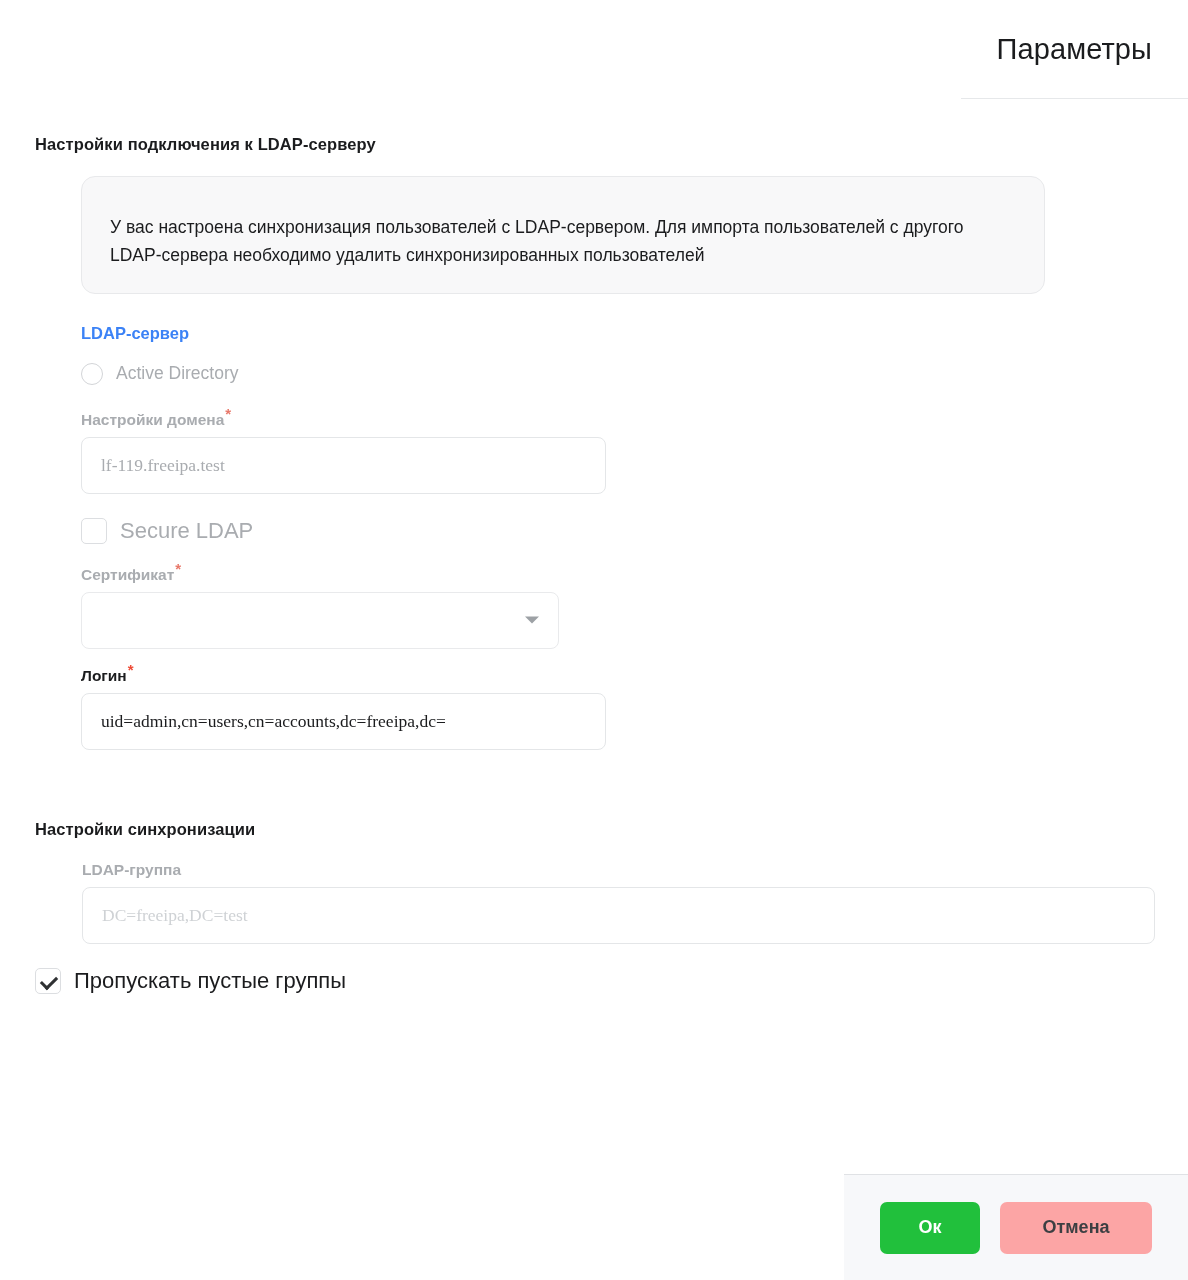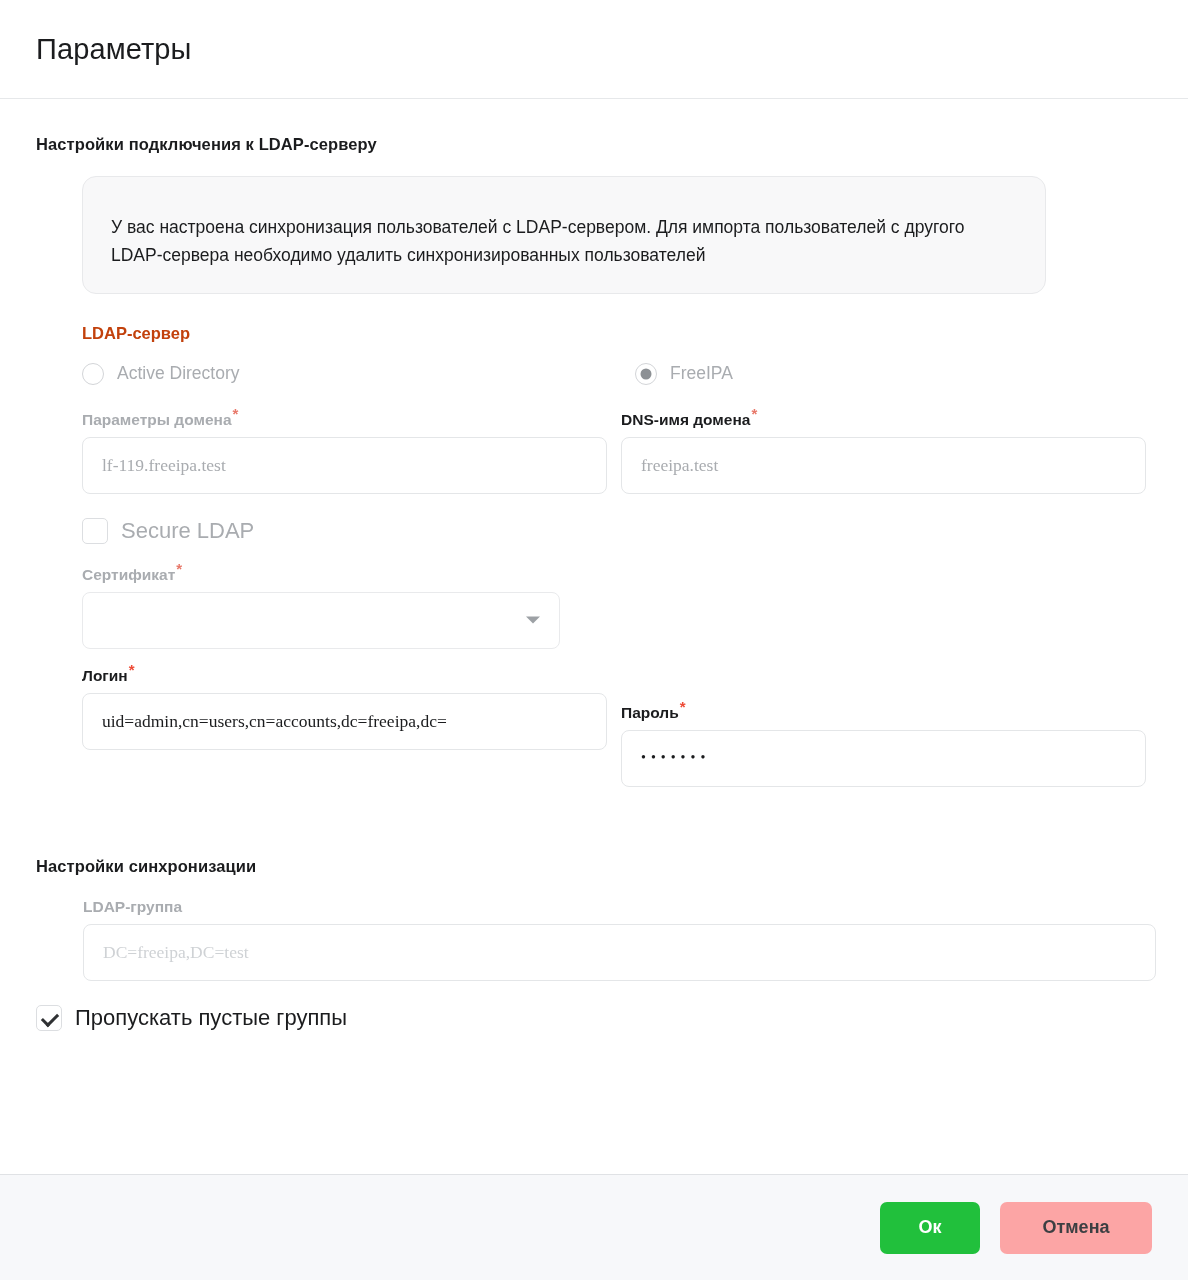--- a/index.html
+++ b/index.html
@@ -17,20 +17,21 @@
     position: relative;
     overflow: hidden;
   }
 
   .dialog {
     width: 1188px;
     height: 1280px;
     display: flex;
     flex-direction: column;
     background: #ffffff;
+    align-items: flex-end;
   }
 
   
   .dialog-header {
     height: 99px;
     flex: 0 0 99px;
     display: flex;
     align-items: center;
     padding: 0 36px;
     border-bottom: 1px solid #e6e8ea;
@@ -79,27 +80,27 @@
   }
 
   
   .block {
     margin-left: 46px;
     margin-top: 30px;
   }
   .sub-title {
     font-size: 16.5px;
     font-weight: 700;
-    color: #c2410c;
+    color: #3b82f6;
     margin: 0 0 18px 0;
   }
 
   .cols {
     display: flex;
-    gap: 14px;
+    gap: 22px;
   }
   .col {
     width: 525px;
     flex: 0 0 525px;
   }
 
   
   .radio-row {
     display: flex;
     align-items: center;
@@ -309,21 +310,21 @@
       <div class="cols">
 
         <div class="col">
 
           <div class="radio-row">
             <span class="radio"></span>
             <span class="radio-label">Active Directory</span>
           </div>
 
           <div class="field">
-            <span class="field-label"><span>Параметры домена</span><span class="req">*</span></span>
+            <span class="field-label"><span>Настройки домена</span><span class="req">*</span></span>
             <div class="input">lf-119.freeipa.test</div>
           </div>
 
           <div class="check-row">
             <span class="checkbox"></span>
             <span class="check-label">Secure LDAP</span>
           </div>
 
           <div class="cert-group">
             <span class="field-label"><span>Сертификат</span><span class="req">*</span></span>
@@ -333,42 +334,20 @@
             </div>
           </div>
 
           <div class="field login-row">
             <span class="field-label active"><span>Логин</span><span class="req strong">*</span></span>
             <div class="input active">uid=admin,cn=users,cn=accounts,dc=freeipa,dc=</div>
           </div>
 
         </div>
 
-        <div class="col">
-
-          <div class="radio-row indent">
-            <span class="radio checked"></span>
-            <span class="radio-label">FreeIPA</span>
-          </div>
-
-          <div class="field">
-            <span class="field-label active"><span>DNS-имя домена</span><span class="req">*</span></span>
-            <div class="input">freeipa.test</div>
-          </div>
-
-          <div style="height:170px"></div>
-
-          <div class="field login-row">
-            <span class="field-label active"><span>Пароль</span><span class="req strong">*</span></span>
-            <div class="input active">
-                <span class="dots">•••••••</span>
-              </div>
-          </div>
-
-        </div>
 
       </div>
     </div>
 
     <div style="margin-top:48px">
       <div class="section-title sync">Настройки синхронизации</div>
 
       <div class="sync-field">
         <span class="field-label">LDAP-группа</span>
         <div class="input sync-input placeholder-faint">DC=freeipa,DC=test</div>

